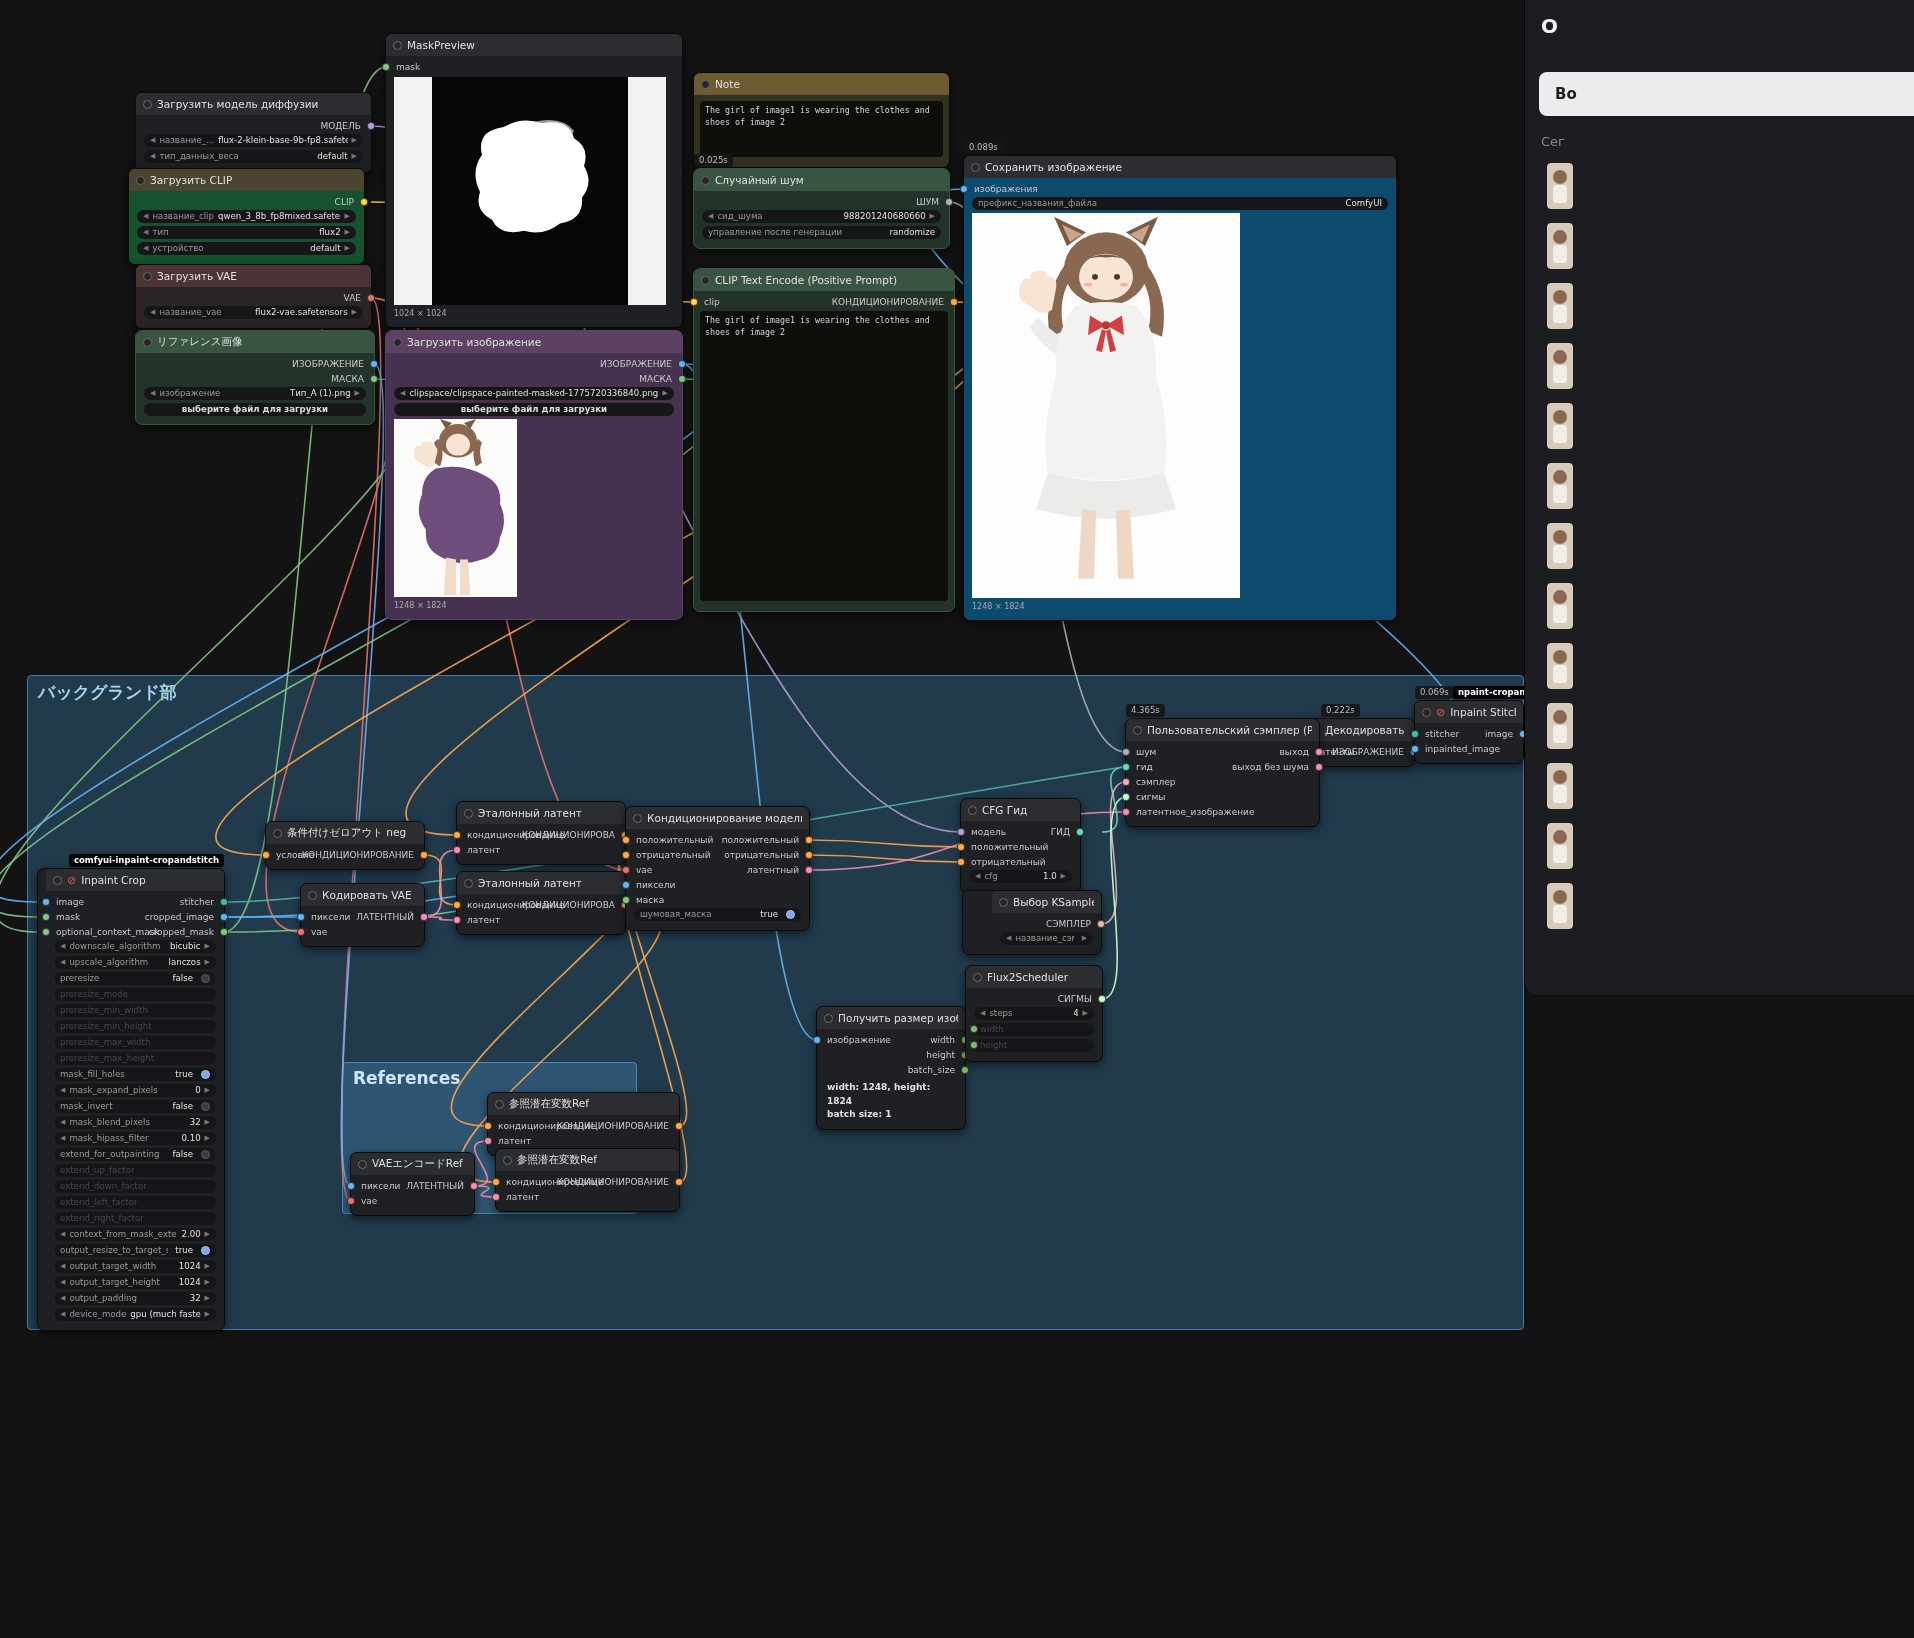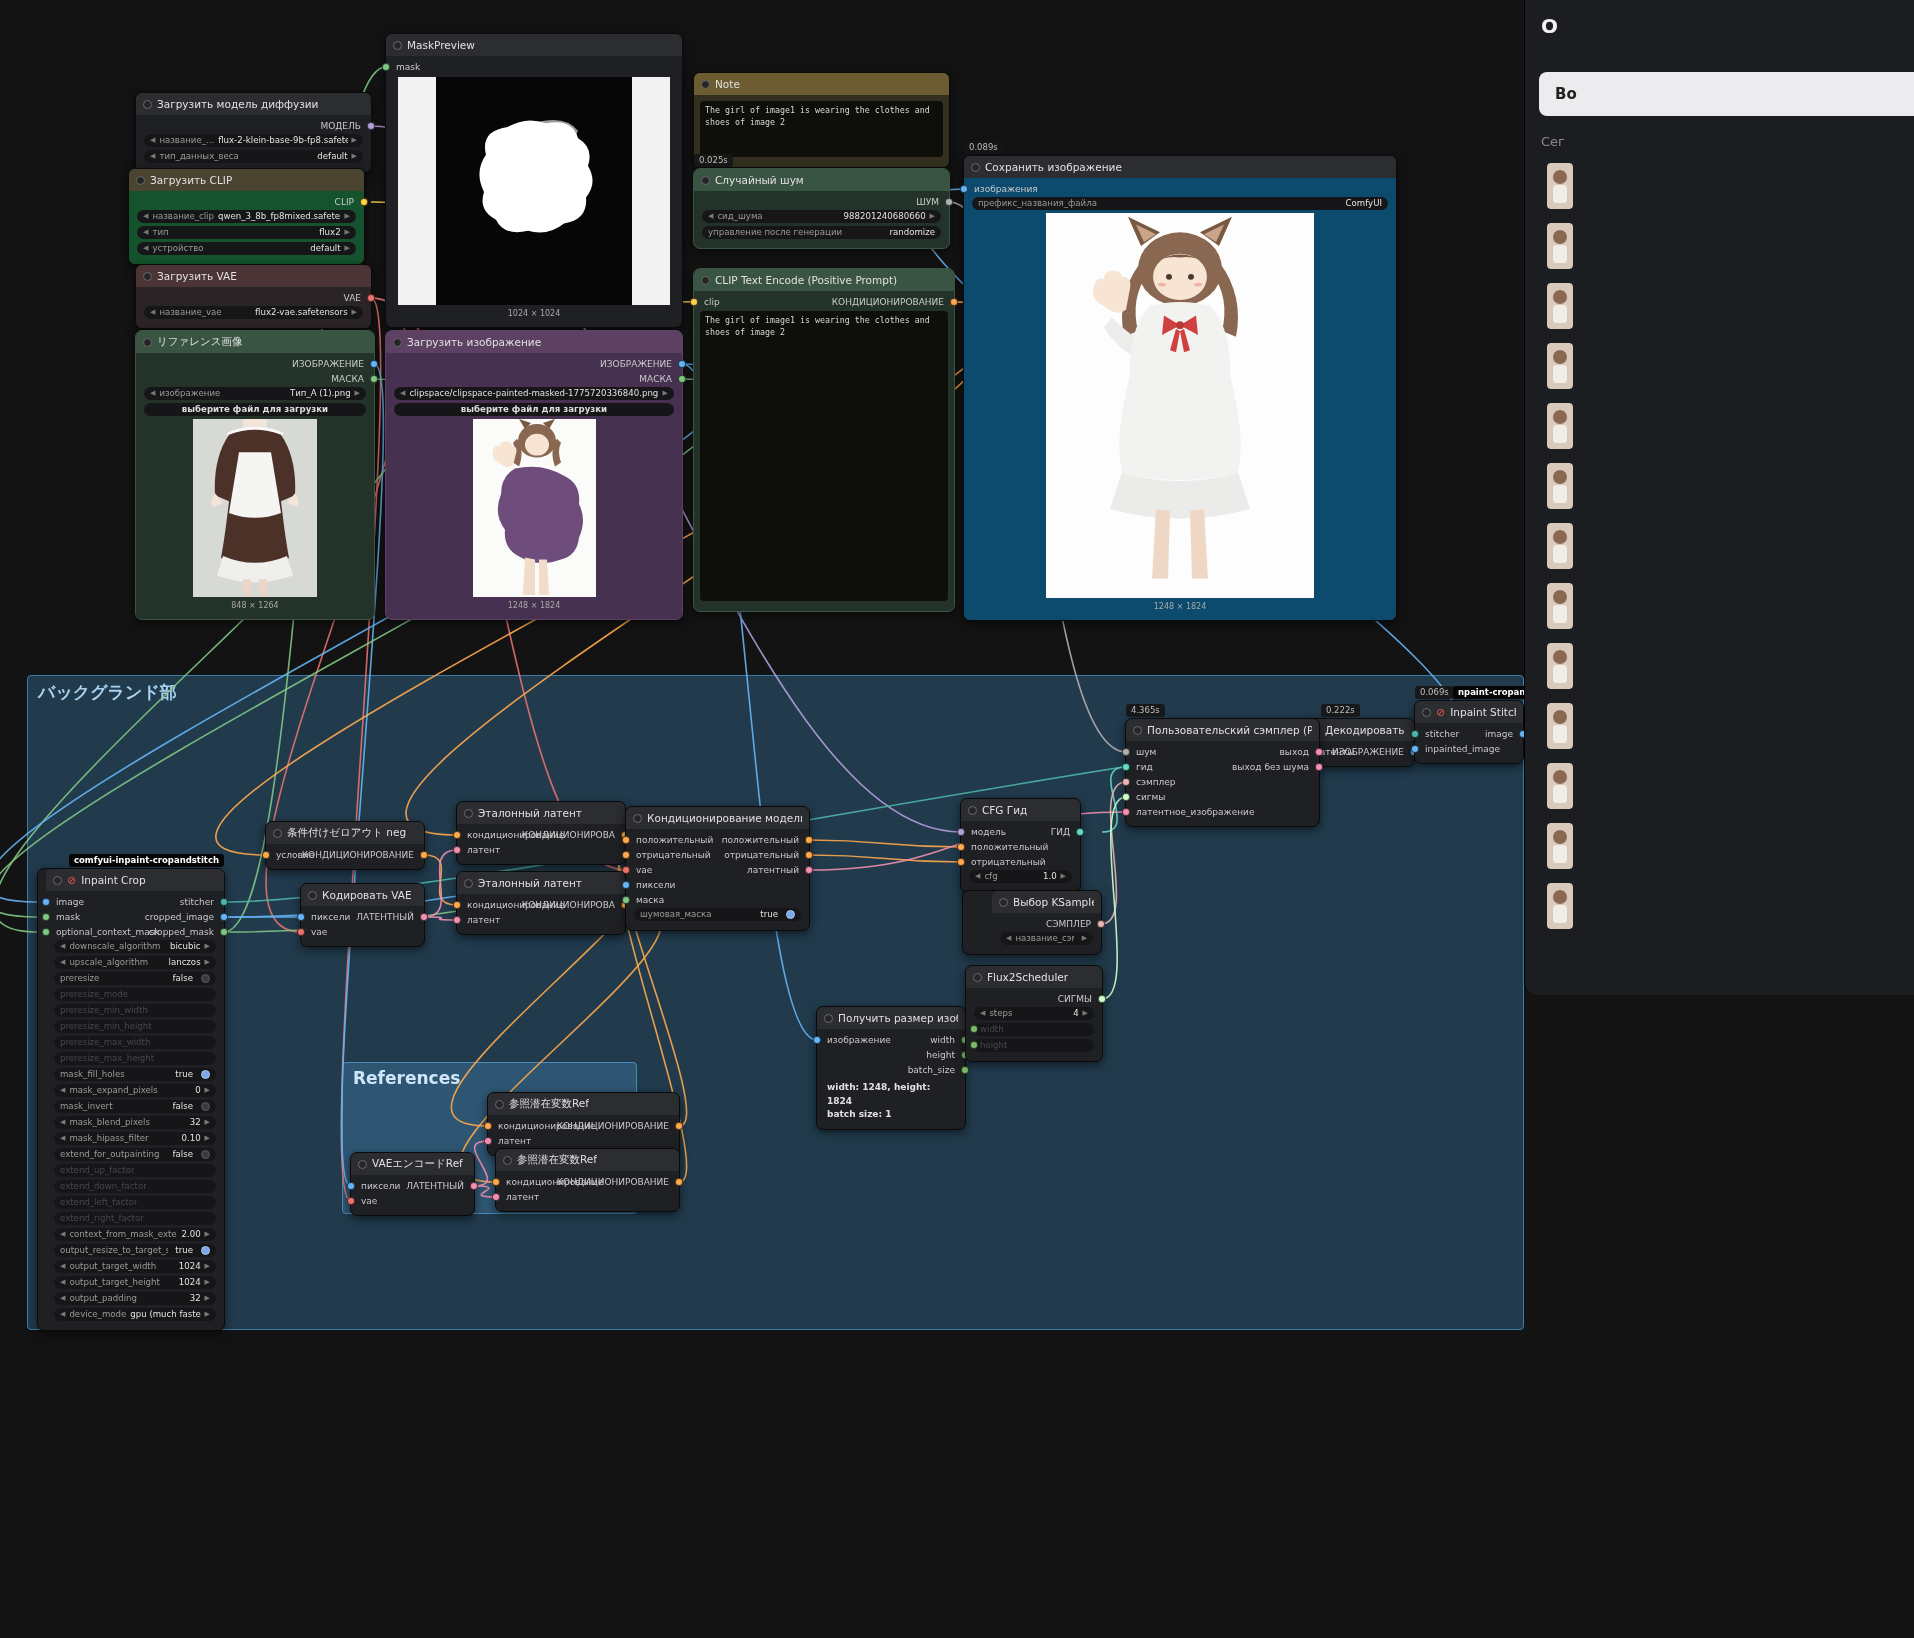--- a/index.html
+++ b/index.html
@@ -27,21 +27,21 @@
   .wlab{color:#9a9a9a;font-size:8.6px;white-space:nowrap;overflow:hidden;flex:none;max-width:72%;}
   .wval{margin-left:auto;color:#e2e2e2;font-size:8.6px;white-space:nowrap;overflow:hidden;}
   .arr{color:#7a7a7a;font-size:7px;flex:none;}
   .row.widget.dim .wlab{color:#47474b;}
   .knob{width:9px;height:9px;border-radius:50%;background:#3a3a40;border:1px solid #5a5a60;flex:none;margin-left:4px;}
   .knob.on{background:#7ea7e8;border-color:#a5c6f5;}
   .row.btn{background:#161618;border-radius:7px;margin:0 8px 2px;height:13px;text-align:center;
     font-size:8.6px;font-weight:bold;color:#ddd;line-height:13px;overflow:hidden;white-space:nowrap;}
   .row.txt{background:#0e0e0b;margin:2px 6px 4px;border-radius:4px;padding:4px 5px;height:auto;
     font-family:"DejaVu Sans Mono",monospace;font-size:8.3px;color:#d8d8d8;line-height:1.4;overflow:hidden;white-space:pre-wrap;}
-  .row.imgwrap{height:auto;margin:3px 8px 0;text-align:center;}
+  .row.imgwrap{height:auto;margin:3px 8px 0;text-align:left;}
   .imgbox{display:inline-block;background:#fff;overflow:hidden;vertical-align:top;}
   .imgbox svg{display:block;width:100%;height:100%;}
   .cap{font-size:8px;color:#a8a8a8;margin-top:2px;}
   .row.info{height:auto;font-size:9px;font-weight:bold;color:#e2e2e2;padding:3px 10px 0;line-height:1.5;}
   .badge{position:absolute;top:-15px;height:13px;line-height:13px;background:rgba(22,22,22,.92);
     color:#bdbdbd;font-size:8.5px;padding:0 5px;border-radius:3px;white-space:nowrap;z-index:11;}
   .badge.dark{background:#060606;color:#fff;font-weight:bold;}
   .sidebar{position:absolute;right:0;top:0;width:390px;height:995px;background:#1c1d21;
     border-left:1px solid #000;border-radius:0 0 0 12px;z-index:30;overflow:hidden;}
   .sb-title{padding:14px 0 0 16px;font-size:20px;font-weight:bold;color:#f2f2f2;}
@@ -188,35 +188,20 @@
           <span class="iolab right">МАСКА</span>
           <span class="port out" style="background: rgb(129, 199, 132);"></span>
         </div>
         <div class="row widget">
           <span class="arr">◀</span>
           <span class="wlab">изображение</span>
           <span class="wval">Тип_A (1).png</span>
           <span class="arr">▶</span>
         </div>
         <div class="row btn">выберите файл для загрузки</div>
-        <div class="row imgwrap"><div class="imgbox" style="width: 124px; height: 178px;"><svg viewBox="0 0 124 182" preserveAspectRatio="none" xmlns="http://www.w3.org/2000/svg">
-              <rect width="124" height="182" fill="#d7dad4"></rect>
-              <path d="M50 0 h24 v10 q-12 8 -24 0 Z" fill="#f2e4d6"></path>
-              <path d="M34 14 Q62 2 90 14 L84 34 L40 34 Z" fill="#fafafa"></path>
-              <path d="M62 18 l-12 -6 -4 12 10 4 Z" fill="#c23b3b"></path>
-              <path d="M62 18 l12 -6 4 12 -10 4 Z" fill="#c23b3b"></path>
-              <path d="M60 22 l-4 18 4 2 4 -2 -4 -18" fill="#c23b3b"></path>
-              <path d="M36 16 Q20 40 22 78 L36 84 Q32 120 28 142 Q62 156 96 142 Q92 120 88 84 L102 78 Q104 40 88 16 Q62 6 36 16 Z" fill="#4c3128"></path>
-              <path d="M46 34 H78 L88 96 Q62 106 36 96 Z" fill="#f5f5f3"></path>
-              <path d="M30 140 Q62 154 94 140 L100 160 Q62 174 24 160 Z" fill="#efefec"></path>
-              <path d="M22 76 q-6 8 -2 14 l10 -4 Z" fill="#f2e4d6"></path>
-              <path d="M102 76 q6 8 2 14 l-10 -4 Z" fill="#f2e4d6"></path>
-              <rect x="50" y="164" width="8" height="18" fill="#e9d6c6"></rect>
-              <rect x="66" y="164" width="8" height="18" fill="#e9d6c6"></rect>
-            </svg></div><div class="cap">848 × 1264</div></div>
       </div>
     </div>
     <div class="node" style="left: 385px; top: 33px; width: 298px; background: rgb(31, 32, 35);">
       <div class="nhead" style="background: rgb(44, 45, 49);">
         <span class="ndot"></span>
         <span class="ntitle">MaskPreview</span>
       </div>
       <div class="nbody">
         <div class="row io">
           <span class="port in" style="background: rgb(129, 199, 132);"></span>

